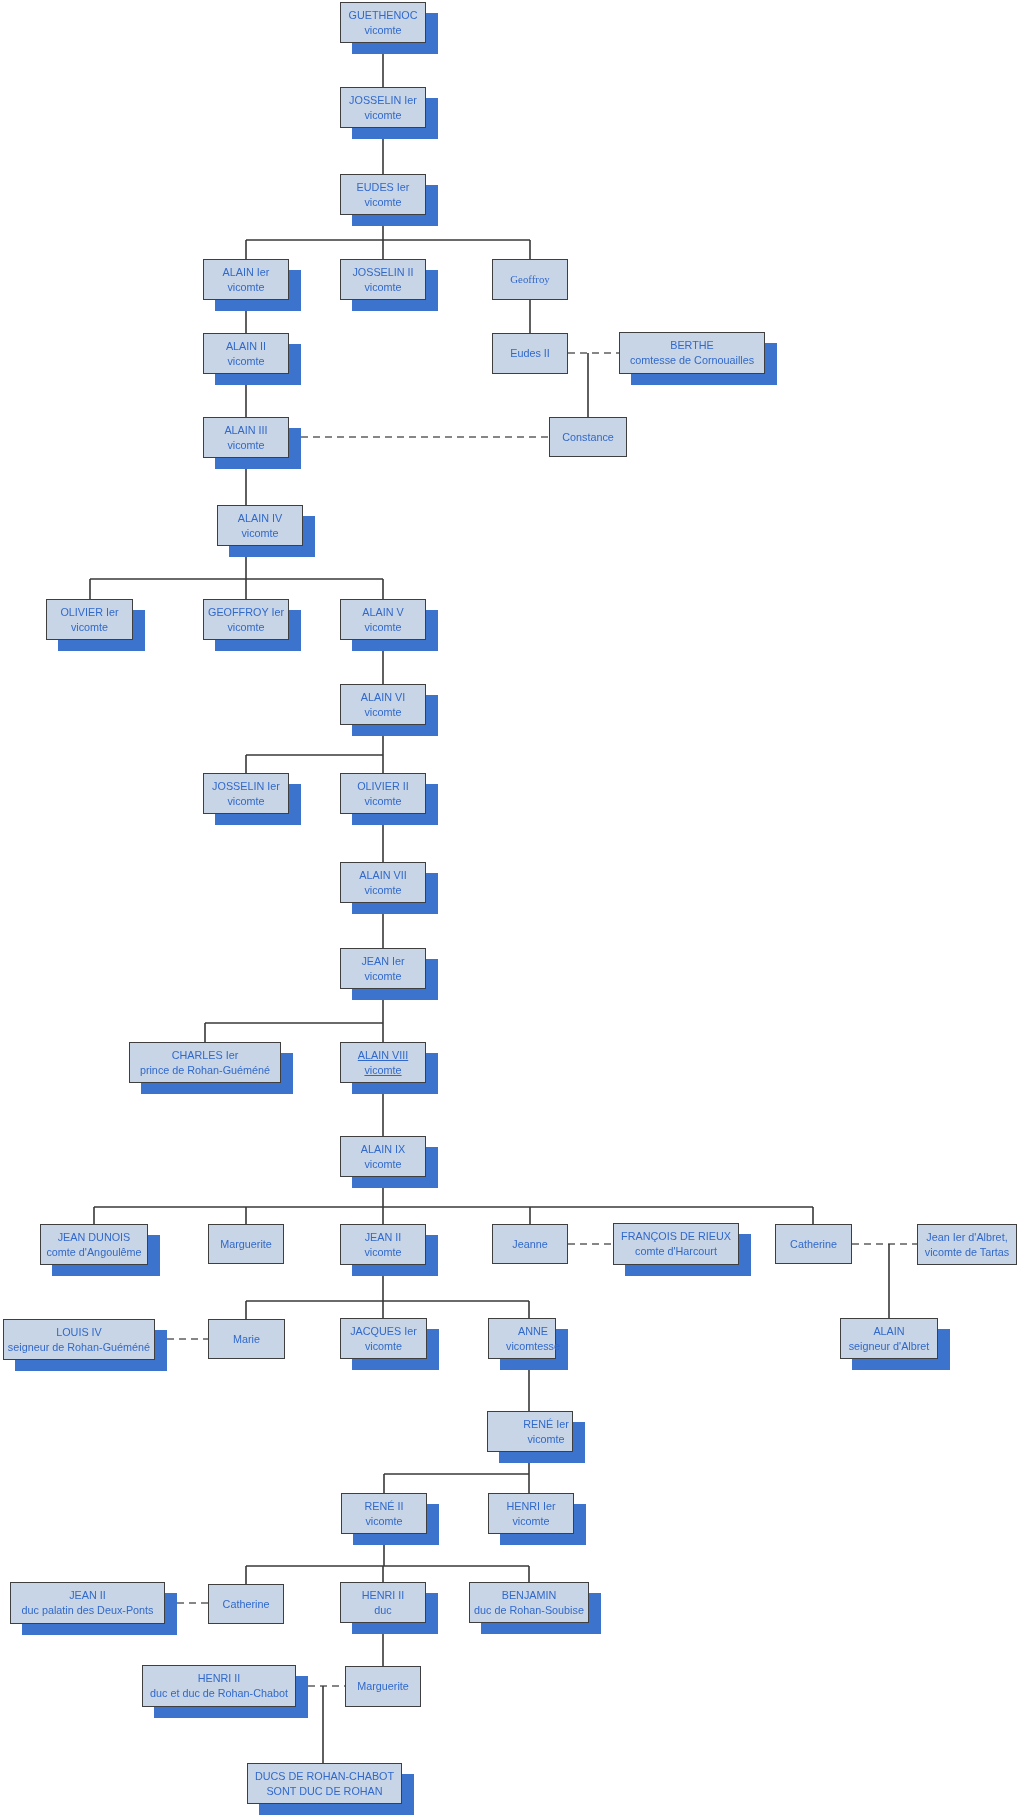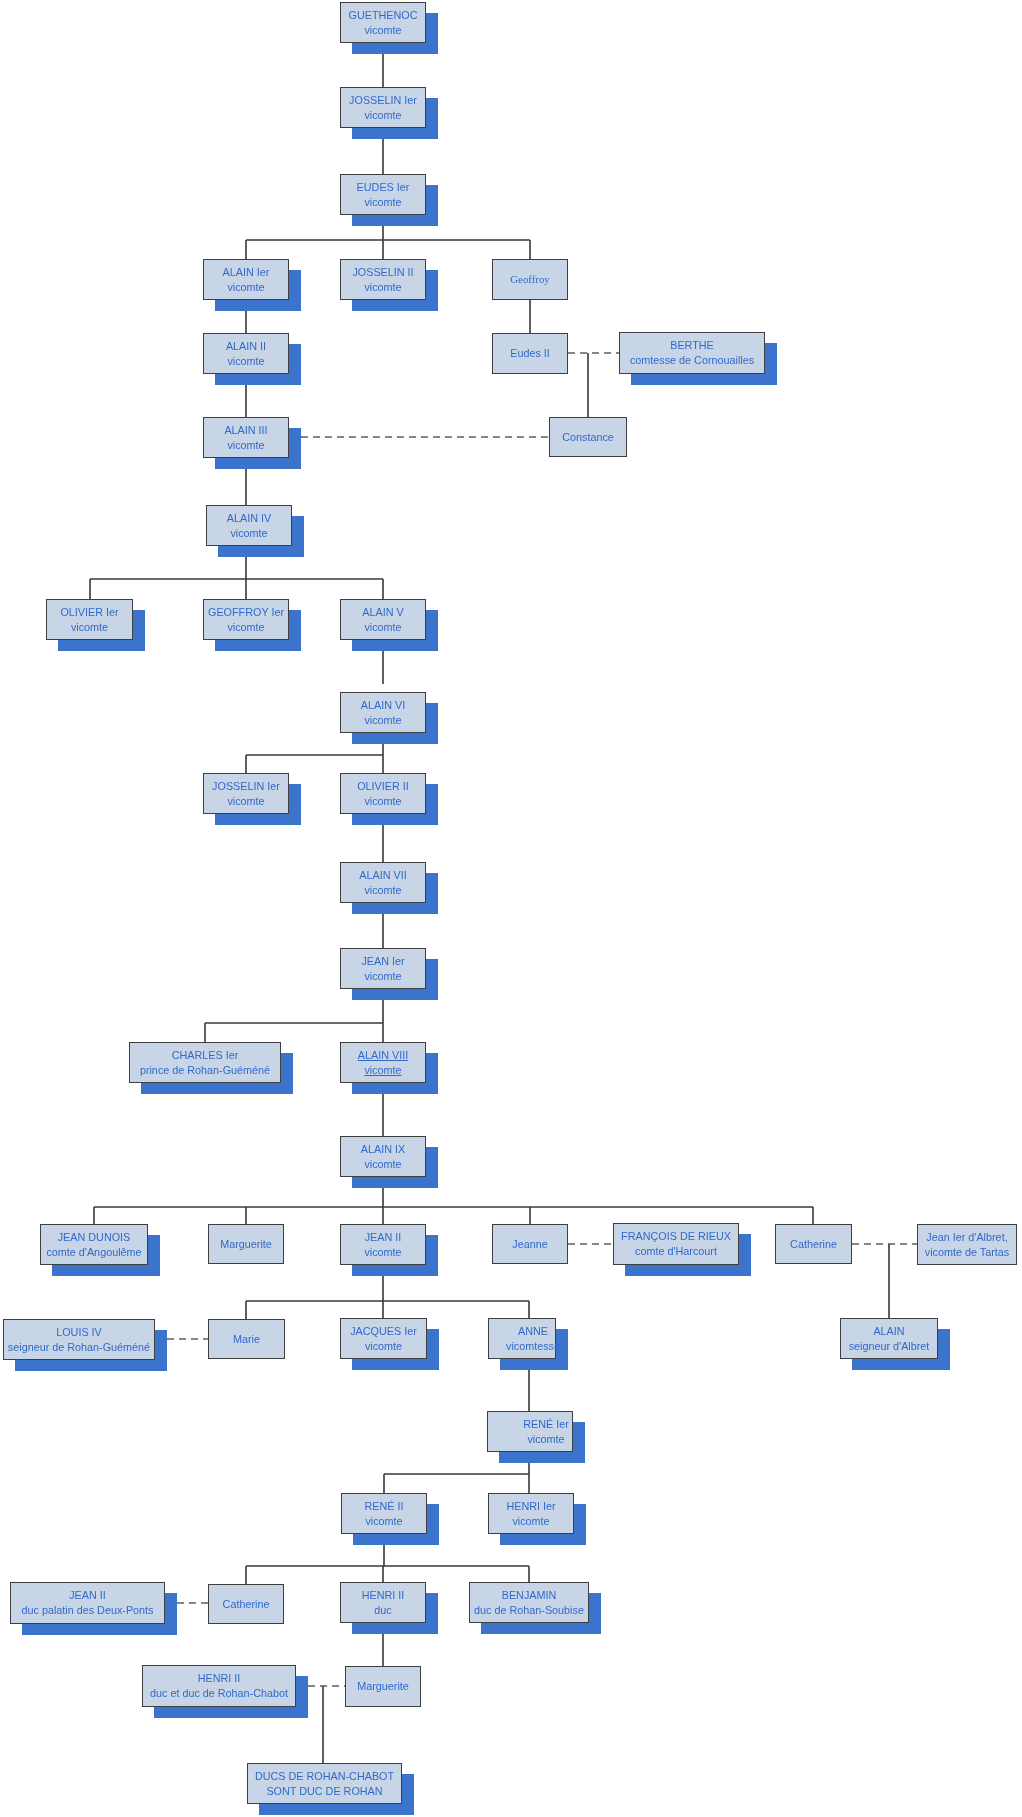--- a/index.html
+++ b/index.html
@@ -133,37 +133,37 @@
       <span class="name">BERTHE</span>
       <span class="title">comtesse de Cornouailles</span>
     </div>
     <div class="node shadow" style="left: 203px; top: 417px; width: 86px; height: 41px;">
       <span class="name">ALAIN III</span>
       <span class="title">vicomte</span>
     </div>
     <div class="node" style="left: 549px; top: 417px; width: 78px; height: 40px;">
       <span class="name">Constance</span>
     </div>
-    <div class="node shadow" style="left: 206px; top: 505px; width: 86px; height: 41px;">
+    <div class="node shadow" style="left: 217px; top: 505px; width: 86px; height: 41px;">
       <span class="name">ALAIN IV</span>
       <span class="title">vicomte</span>
     </div>
     <div class="node shadow" style="left: 46px; top: 599px; width: 87px; height: 41px;">
       <span class="name">OLIVIER Ier</span>
       <span class="title">vicomte</span>
     </div>
     <div class="node shadow" style="left: 203px; top: 599px; width: 86px; height: 41px;">
       <span class="name">GEOFFROY Ier</span>
       <span class="title">vicomte</span>
     </div>
     <div class="node shadow" style="left: 340px; top: 599px; width: 86px; height: 41px;">
       <span class="name">ALAIN V</span>
       <span class="title">vicomte</span>
     </div>
-    <div class="node shadow" style="left: 340px; top: 684px; width: 86px; height: 41px; margin-top: 8px;">
+    <div class="node shadow" style="left: 340px; top: 684px; width: 86px; height: 41px;">
       <span class="name">ALAIN VI</span>
       <span class="title">vicomte</span>
     </div>
     <div class="node shadow" style="left: 203px; top: 773px; width: 86px; height: 41px;">
       <span class="name">JOSSELIN Ier</span>
       <span class="title">vicomte</span>
     </div>
     <div class="node shadow" style="left: 340px; top: 773px; width: 86px; height: 41px;">
       <span class="name">OLIVIER II</span>
       <span class="title">vicomte</span>

